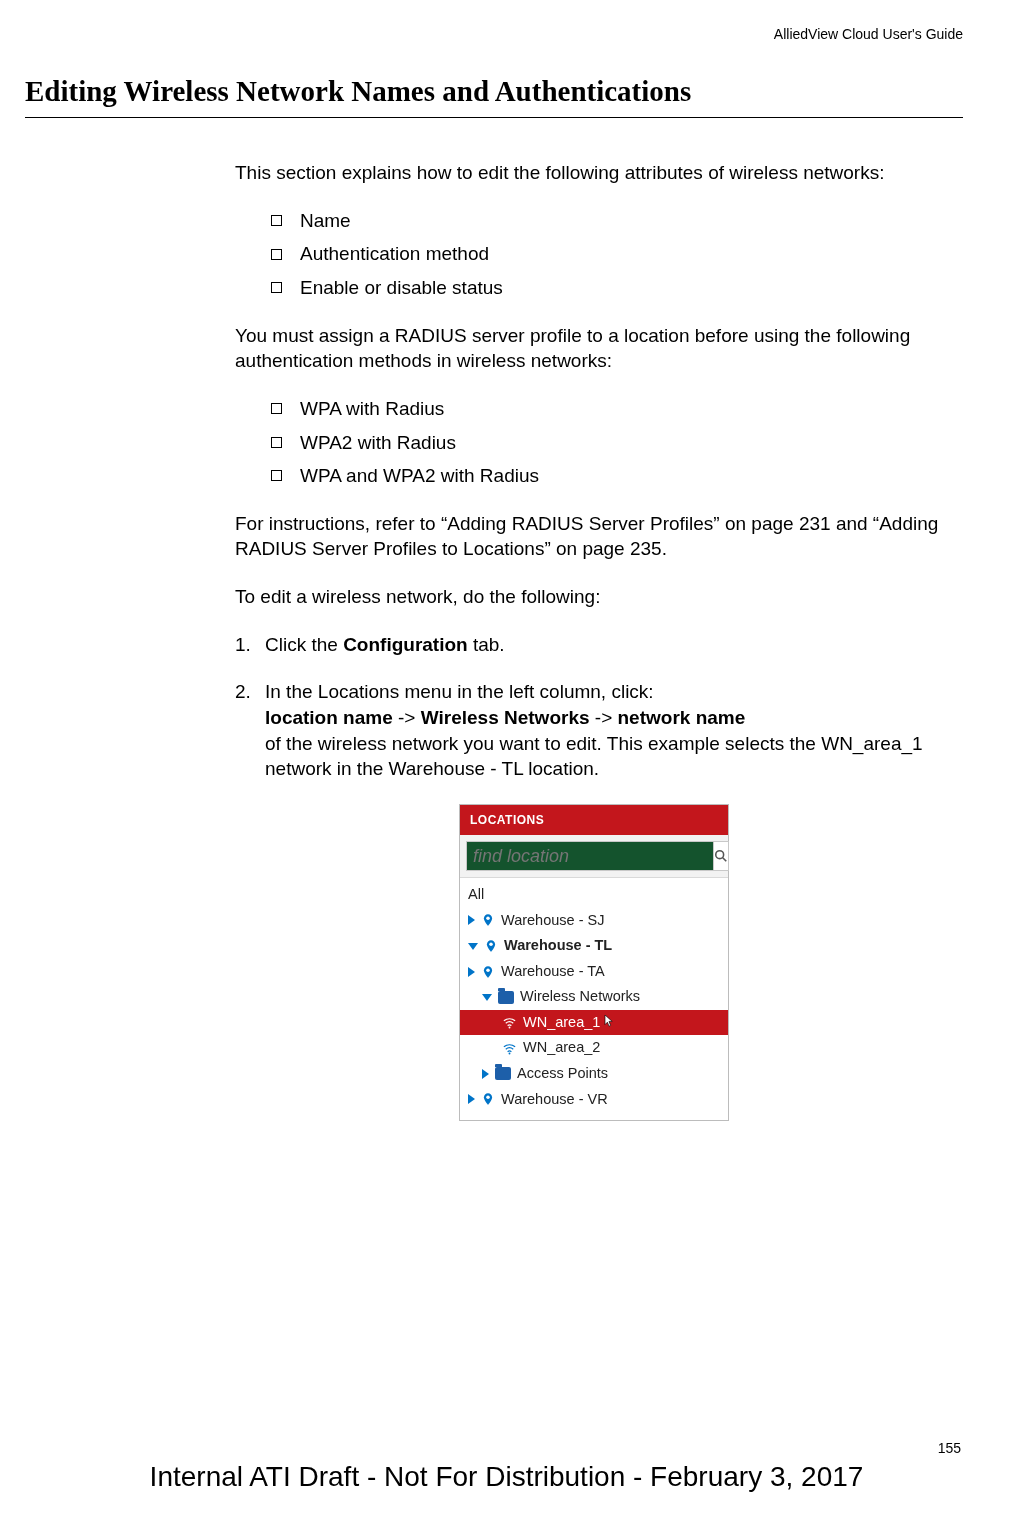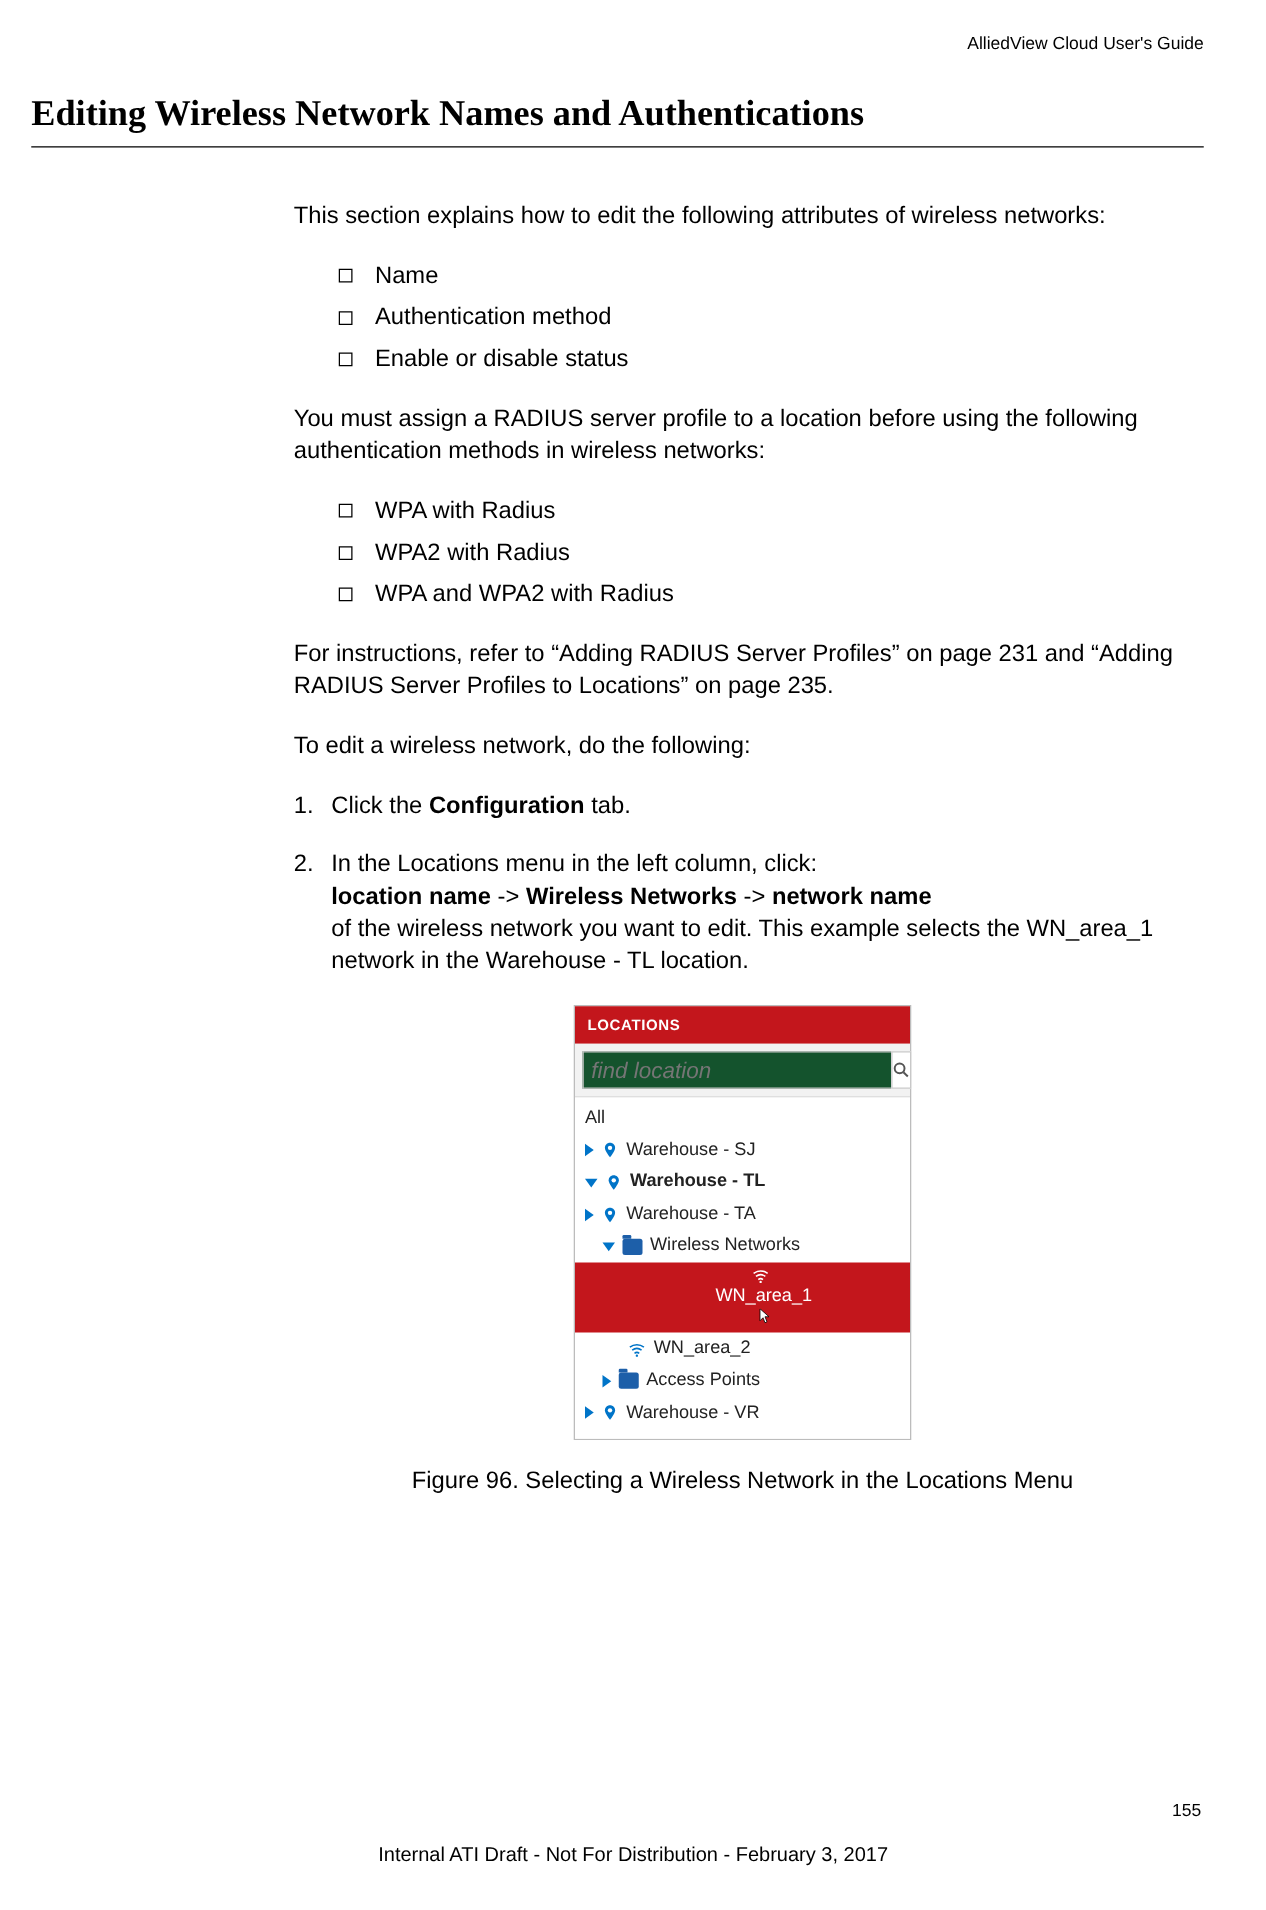--- a/index.html
+++ b/index.html
@@ -127,21 +127,20 @@
     display: flex;
     align-items: center;
     padding: 3px 8px;
     color: #222;
   }
   .loc-row.indent1 { padding-left: 22px; }
   .loc-row.indent2 { padding-left: 42px; }
   .loc-row.sel {
     background: #c3161c;
     color: #fff;
-    flex-direction: column;
   }
   .tri {
     width: 0; height: 0;
     border-top: 5px solid transparent;
     border-bottom: 5px solid transparent;
     border-left: 7px solid #0074c8;
     margin-right: 6px;
     flex-shrink: 0;
   }
   .tri.down {
@@ -190,21 +189,21 @@
     bottom: 70px;
     right: 52px;
     font-size: 14px;
   }
   .footer-draft {
     position: absolute;
     bottom: 32px;
     left: 0;
     right: 0;
     text-align: center;
-    font-size: 16px;
+    font-size: 28px;
   }
 </style>
 </head>
 <body>
 
 <div class="page">
 
   <div class="header-right">AlliedView Cloud User's Guide</div>
 
   <h1>Editing Wireless Network Names and Authentications</h1>
@@ -350,21 +349,20 @@
             <svg class="pin" viewBox="0 0 24 24">
                 <path d="M12 2C8 2 5 5 5 9c0 5 7 13 7 13s7-8 7-13c0-4-3-7-7-7z" fill="#0074c8"></path>
                 <circle cx="12" cy="9" r="3" fill="#fff"></circle>
               </svg>
             <span>Warehouse - VR</span>
           </div>
 
         </div>
       </div>
 
-      <div class="fig-caption">Figure 96. Selecting a Wireless Network in the Locations Menu</div>
     </div>
 
   </div>
 
   <div class="page-num">155</div>
   <div class="footer-draft">Internal ATI Draft - Not For Distribution - February 3, 2017</div>
 
 </div>
 
 </body></html>

